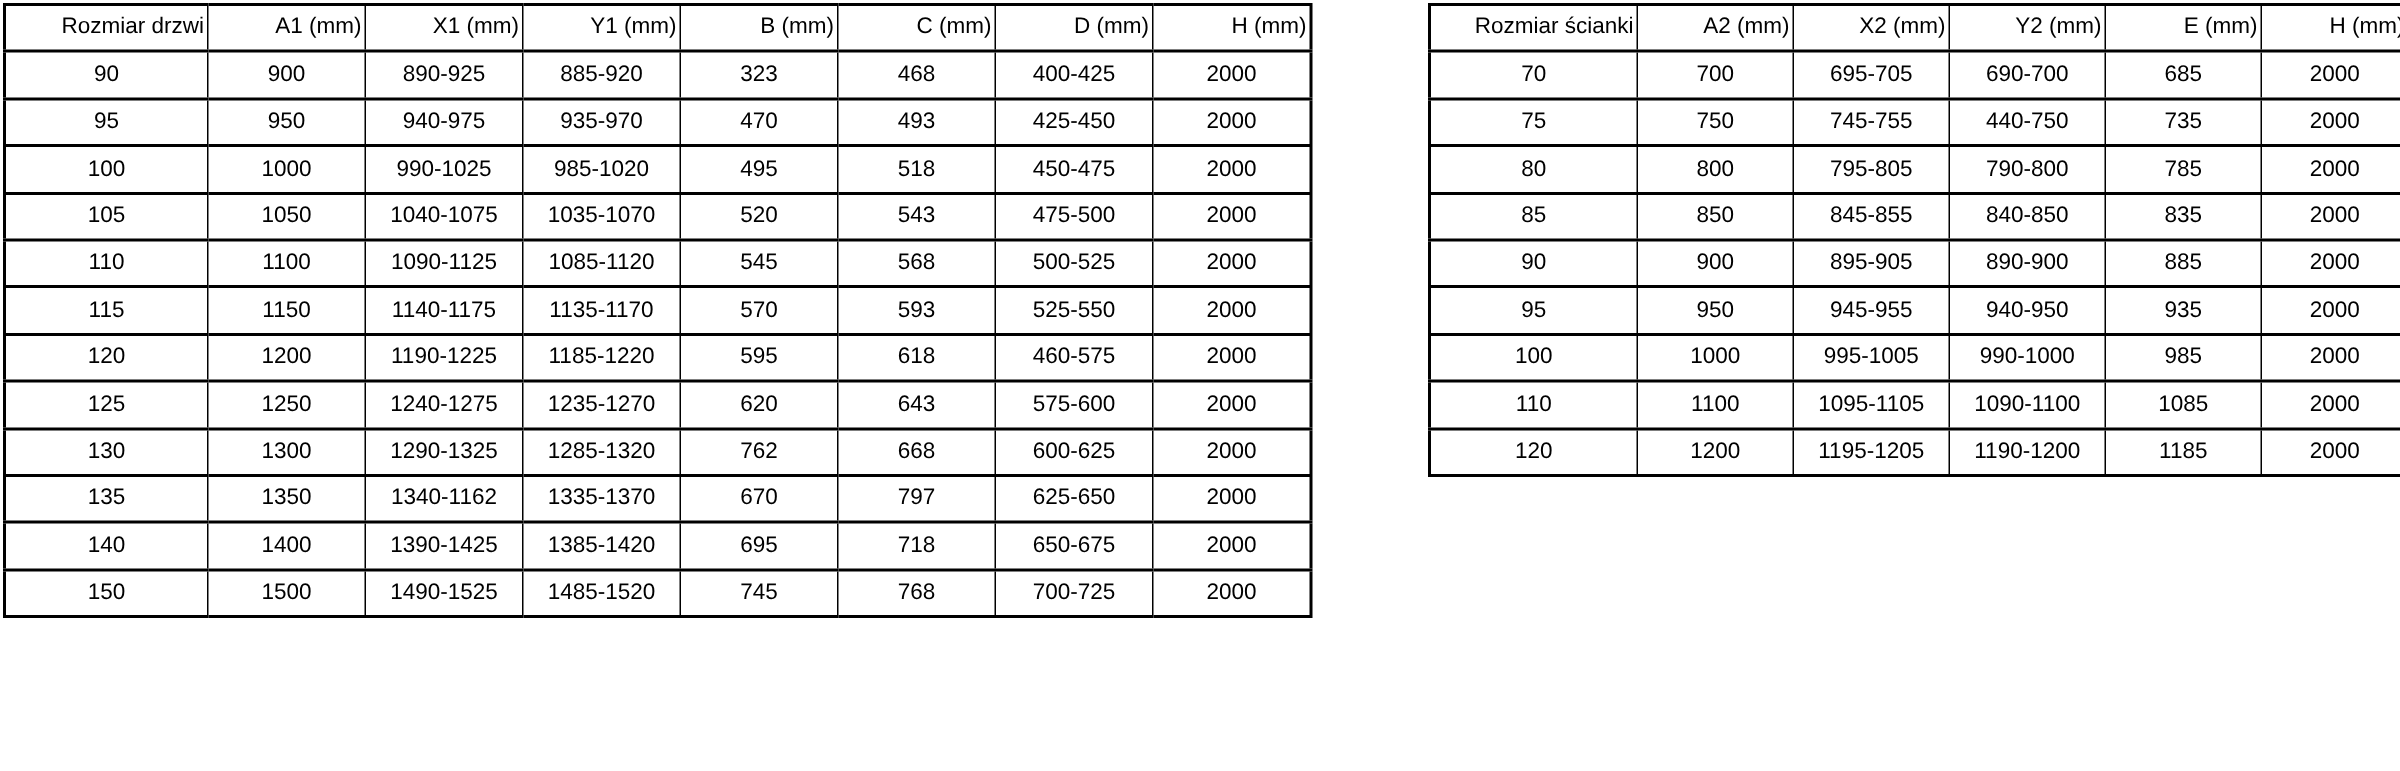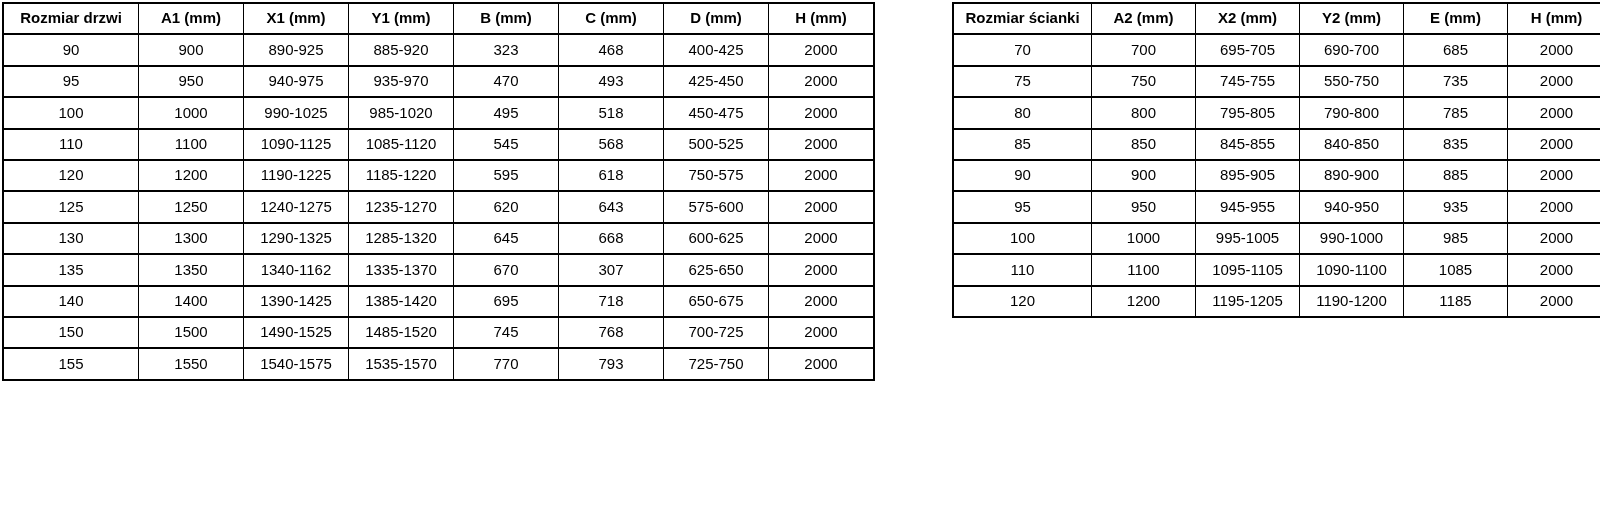--- a/index.html
+++ b/index.html
@@ -33,21 +33,21 @@
     border-bottom-width: 2px;
     height: 29.4px;
     padding: 0 2px;
     text-align: center;
     vertical-align: middle;
     font-size: 15px;
     line-height: 1.1;
     white-space: nowrap;
     overflow: hidden;
   }
-  .spec-table th { font-weight: bold; }
+  .spec-table th { font-weight: normal; text-align: right; }
   .spec-table td { font-weight: normal; }
 
   
   #door-table th:nth-child(1) { width: 130px; }
   #door-table th:nth-child(n+2) { width: 100px; }
   #wall-table th:nth-child(1) { width: 133px; }
   #wall-table th:nth-child(n+2) { width: 99px; }
   #wall-table th:nth-child(6) { width: 93px; }
 </style>
 </head>
@@ -92,66 +92,86 @@
           <td>100</td>
           <td>1000</td>
           <td>990-1025</td>
           <td>985-1020</td>
           <td>495</td>
           <td>518</td>
           <td>450-475</td>
           <td>2000</td>
         </tr>
         <tr>
+          <td>105</td>
+          <td>1050</td>
+          <td>1040-1075</td>
+          <td>1035-1070</td>
+          <td>520</td>
+          <td>543</td>
+          <td>475-500</td>
+          <td>2000</td>
+        </tr>
+        <tr>
           <td>110</td>
           <td>1100</td>
           <td>1090-1125</td>
           <td>1085-1120</td>
           <td>545</td>
           <td>568</td>
           <td>500-525</td>
           <td>2000</td>
         </tr>
         <tr>
+          <td>115</td>
+          <td>1150</td>
+          <td>1140-1175</td>
+          <td>1135-1170</td>
+          <td>570</td>
+          <td>593</td>
+          <td>525-550</td>
+          <td>2000</td>
+        </tr>
+        <tr>
           <td>120</td>
           <td>1200</td>
           <td>1190-1225</td>
           <td>1185-1220</td>
           <td>595</td>
           <td>618</td>
-          <td>750-575</td>
+          <td>460-575</td>
           <td>2000</td>
         </tr>
         <tr>
           <td>125</td>
           <td>1250</td>
           <td>1240-1275</td>
           <td>1235-1270</td>
           <td>620</td>
           <td>643</td>
           <td>575-600</td>
           <td>2000</td>
         </tr>
         <tr>
           <td>130</td>
           <td>1300</td>
           <td>1290-1325</td>
           <td>1285-1320</td>
-          <td>645</td>
+          <td>762</td>
           <td>668</td>
           <td>600-625</td>
           <td>2000</td>
         </tr>
         <tr>
           <td>135</td>
           <td>1350</td>
           <td>1340-1162</td>
           <td>1335-1370</td>
           <td>670</td>
-          <td>307</td>
+          <td>797</td>
           <td>625-650</td>
           <td>2000</td>
         </tr>
         <tr>
           <td>140</td>
           <td>1400</td>
           <td>1390-1425</td>
           <td>1385-1420</td>
           <td>695</td>
           <td>718</td>
@@ -161,30 +181,20 @@
         <tr>
           <td>150</td>
           <td>1500</td>
           <td>1490-1525</td>
           <td>1485-1520</td>
           <td>745</td>
           <td>768</td>
           <td>700-725</td>
           <td>2000</td>
         </tr>
-        <tr>
-          <td>155</td>
-          <td>1550</td>
-          <td>1540-1575</td>
-          <td>1535-1570</td>
-          <td>770</td>
-          <td>793</td>
-          <td>725-750</td>
-          <td>2000</td>
-        </tr>
       </tbody>
     </table>
   <table id="wall-table" class="spec-table">
       <thead>
         <tr>
           <th>Rozmiar ścianki</th>
           <th>A2 (mm)</th>
           <th>X2 (mm)</th>
           <th>Y2 (mm)</th>
           <th>E (mm)</th>
@@ -197,21 +207,21 @@
           <td>700</td>
           <td>695-705</td>
           <td>690-700</td>
           <td>685</td>
           <td>2000</td>
         </tr>
         <tr>
           <td>75</td>
           <td>750</td>
           <td>745-755</td>
-          <td>550-750</td>
+          <td>440-750</td>
           <td>735</td>
           <td>2000</td>
         </tr>
         <tr>
           <td>80</td>
           <td>800</td>
           <td>795-805</td>
           <td>790-800</td>
           <td>785</td>
           <td>2000</td>

